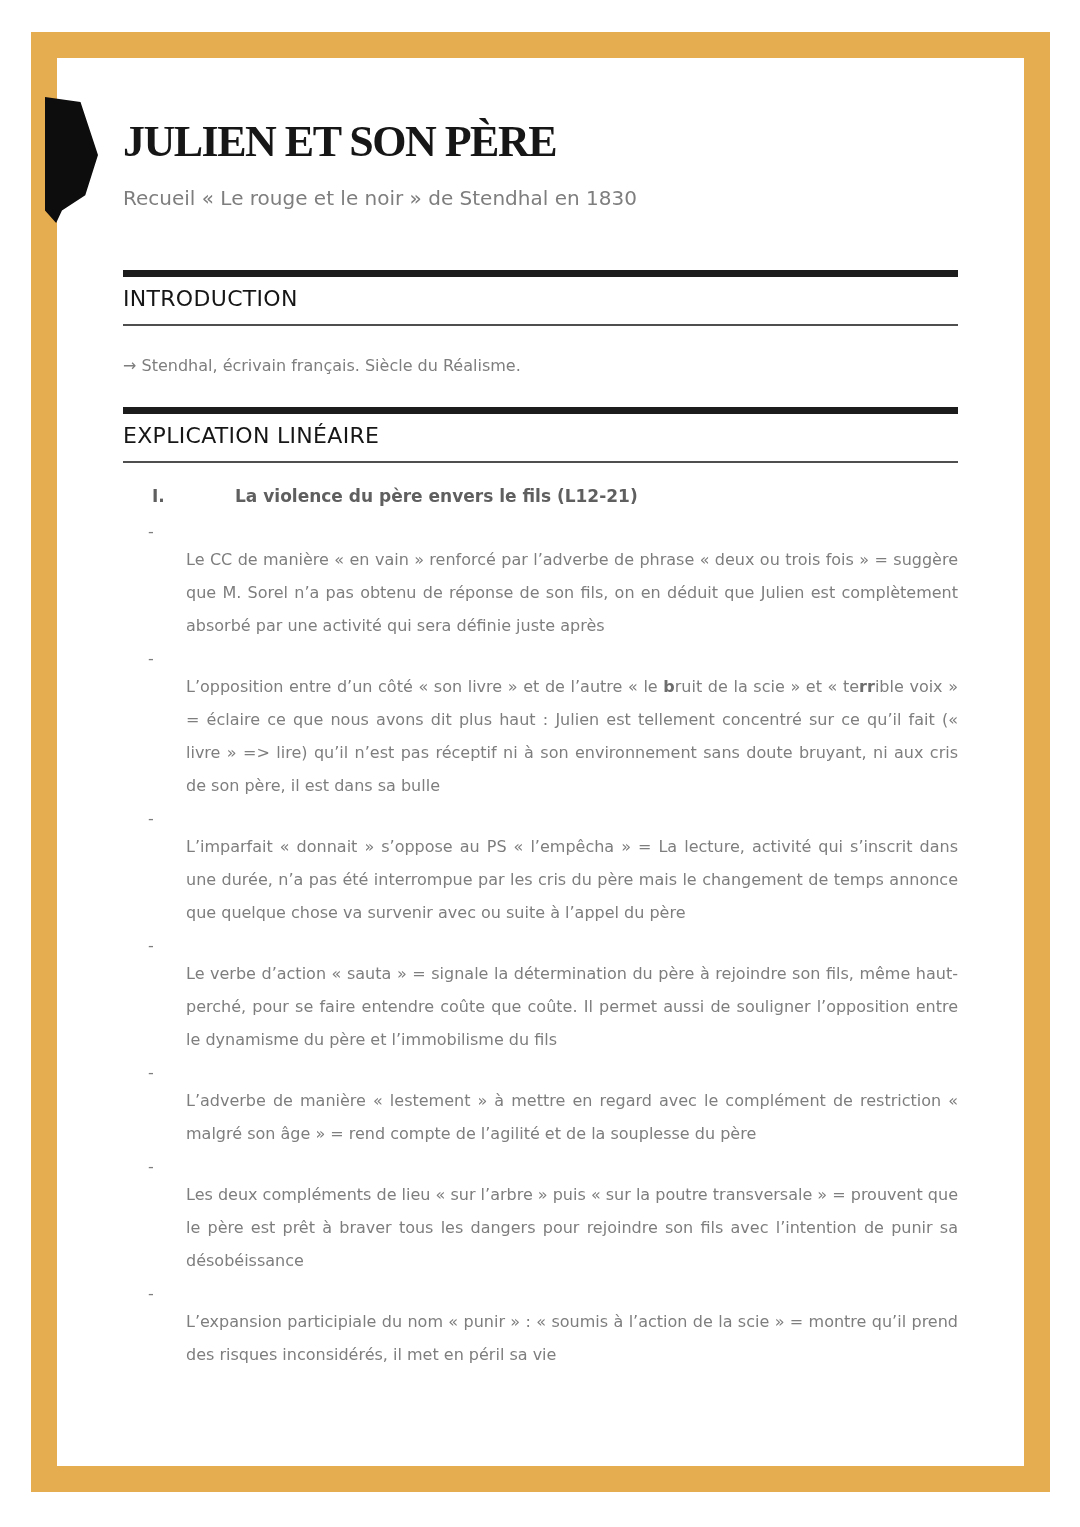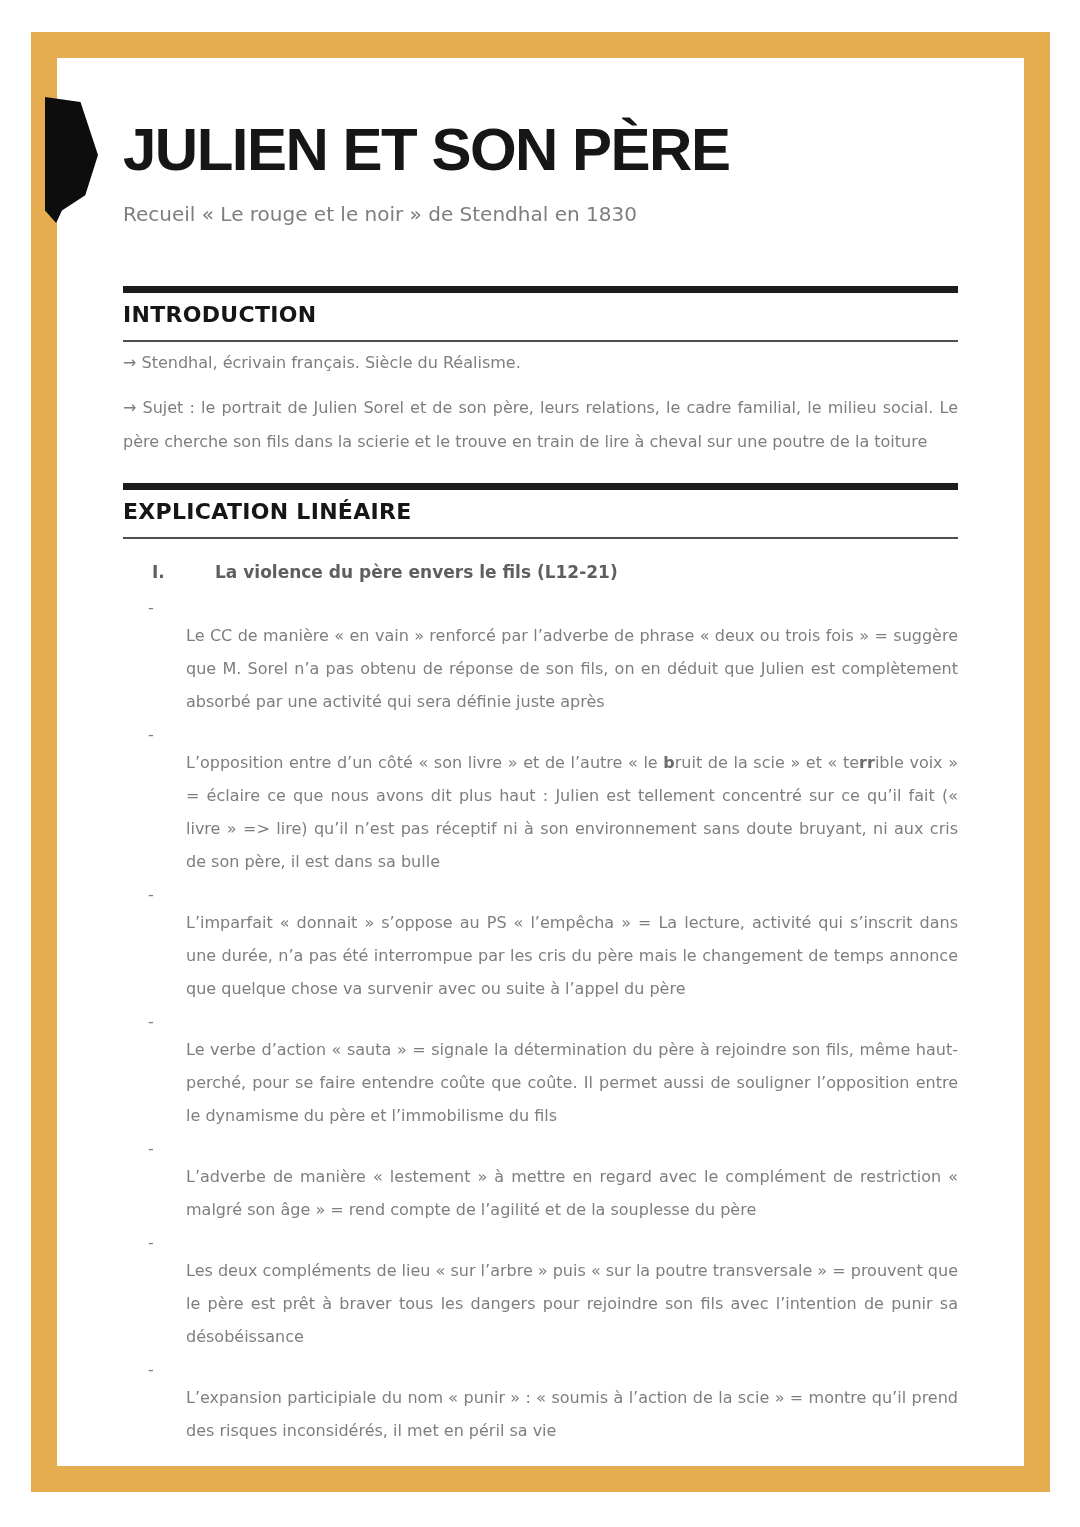--- a/index.html
+++ b/index.html
@@ -28,23 +28,23 @@
   }
 
   .content {
     position: absolute;
     left: 123px; top: 0;
     width: 835px;
   }
 
   .doc-title {
     margin: 120px 0 0 0;
-    font-family: Liberation Sans, sans-serif;
+    font-family: Liberation Serif, serif;
     font-weight: 900;
-    font-size: 60px;
+    font-size: 44px;
     line-height: 1.0;
     letter-spacing: -1.5px;
     color: var(--ink, #161616);
   }
 
   .doc-subtitle {
     margin: 19px 0 0 0;
     font-size: 20px;
     line-height: 30px;
     color: var(--body, #7E7E7E);
@@ -52,52 +52,52 @@
 
   .section { margin-top: 57px; }
   .section + .section { margin-top: 24px; }
 
   .section-heading {
     margin: 0;
     border-top: 7px solid var(--bar, #1C1C1C);
     padding-top: 9px;
     font-size: 22px;
     line-height: 26px;
-    font-weight: bold;
+    font-weight: normal;
     letter-spacing: 0.3px;
     color: var(--ink, #161616);
     font-family: "DejaVu Sans", sans-serif;
   }
 
   .section-rule {
     margin-top: 12px;
     border-bottom: 2px solid var(--rule, #4F4F4F);
     height: 0;
   }
 
-  .paras { margin-top: 4px; }
+  .paras { margin-top: 23px; }
   .paras p {
     margin: 0 0 11px 0;
     font-size: 16px;
     line-height: 34px;
     color: var(--body, #7E7E7E);
     text-align: justify;
   }
   .paras p:last-child { margin-bottom: 0; }
 
   .part-heading {
     display: flex;
     margin-top: 17px;
     font-size: 17px;
     line-height: 33px;
     font-weight: bold;
     color: var(--part, #5F5F5F);
   }
   .part-number { margin-left: 29px; width: 63px; flex: none; }
-  .part-title  { flex: 1; }
+  .part-title  { flex: 1; margin-left: 20px; }
 
   .bullets { list-style: none; margin: 2px 0 0 0; padding: 0; }
   .bullets li {
     display: flex;
     font-size: 16px;
     line-height: 33px;
     color: var(--body, #7E7E7E);
   }
   .bullet-marker { margin-left: 25px; width: 38px; flex: none; }
   .bullet-text   { flex: 1; text-align: justify; margin-top: 28px; }
@@ -115,21 +115,20 @@
   <div class="content">
 
     <h1 class="doc-title">JULIEN ET SON PÈRE</h1>
     <p class="doc-subtitle">Recueil « Le rouge et le noir » de Stendhal en 1830</p>
 
     <section class="section">
       <h2 class="section-heading">INTRODUCTION</h2>
       <div class="section-rule"></div>
       <div class="paras">
           <p>→ Stendhal, écrivain français. Siècle du Réalisme.</p>
-          <p>→ Sujet : le portrait de Julien Sorel et de son père, leurs relations, le cadre familial, le milieu social. Le père cherche son fils dans la scierie et le trouve en train de lire à cheval sur une poutre de la toiture</p>
         </div>
     </section>
 
 
     <section class="section">
       <h2 class="section-heading">EXPLICATION LINÉAIRE</h2>
       <div class="section-rule"></div>
 
       <div class="part-heading">
         <span class="part-number">I.</span>

